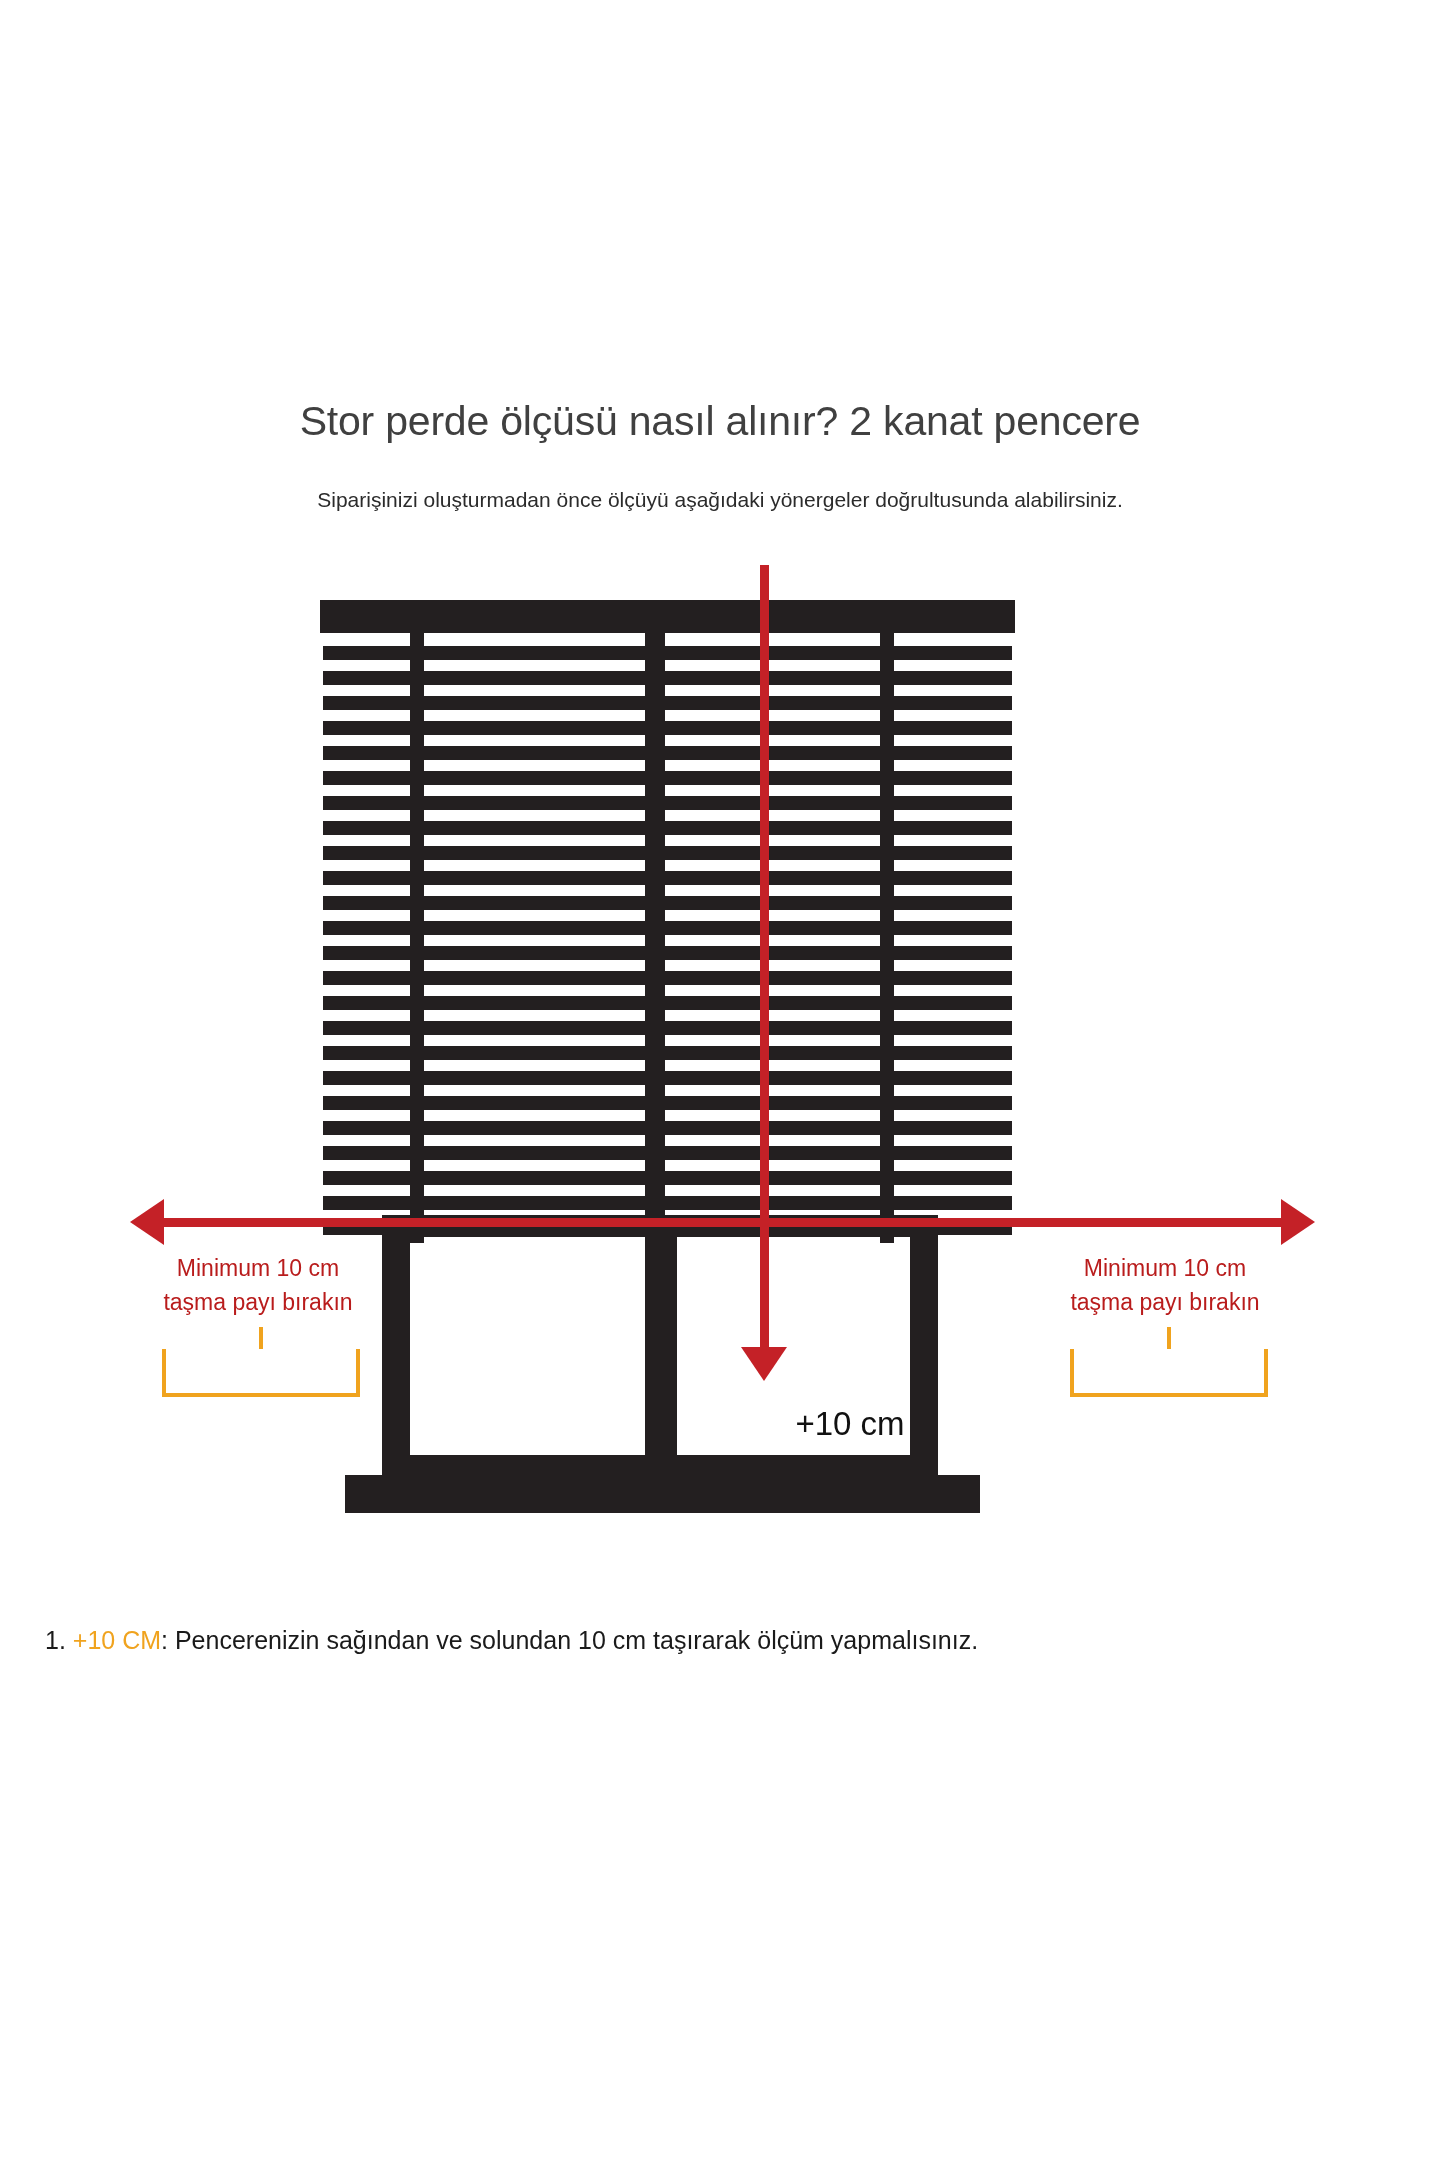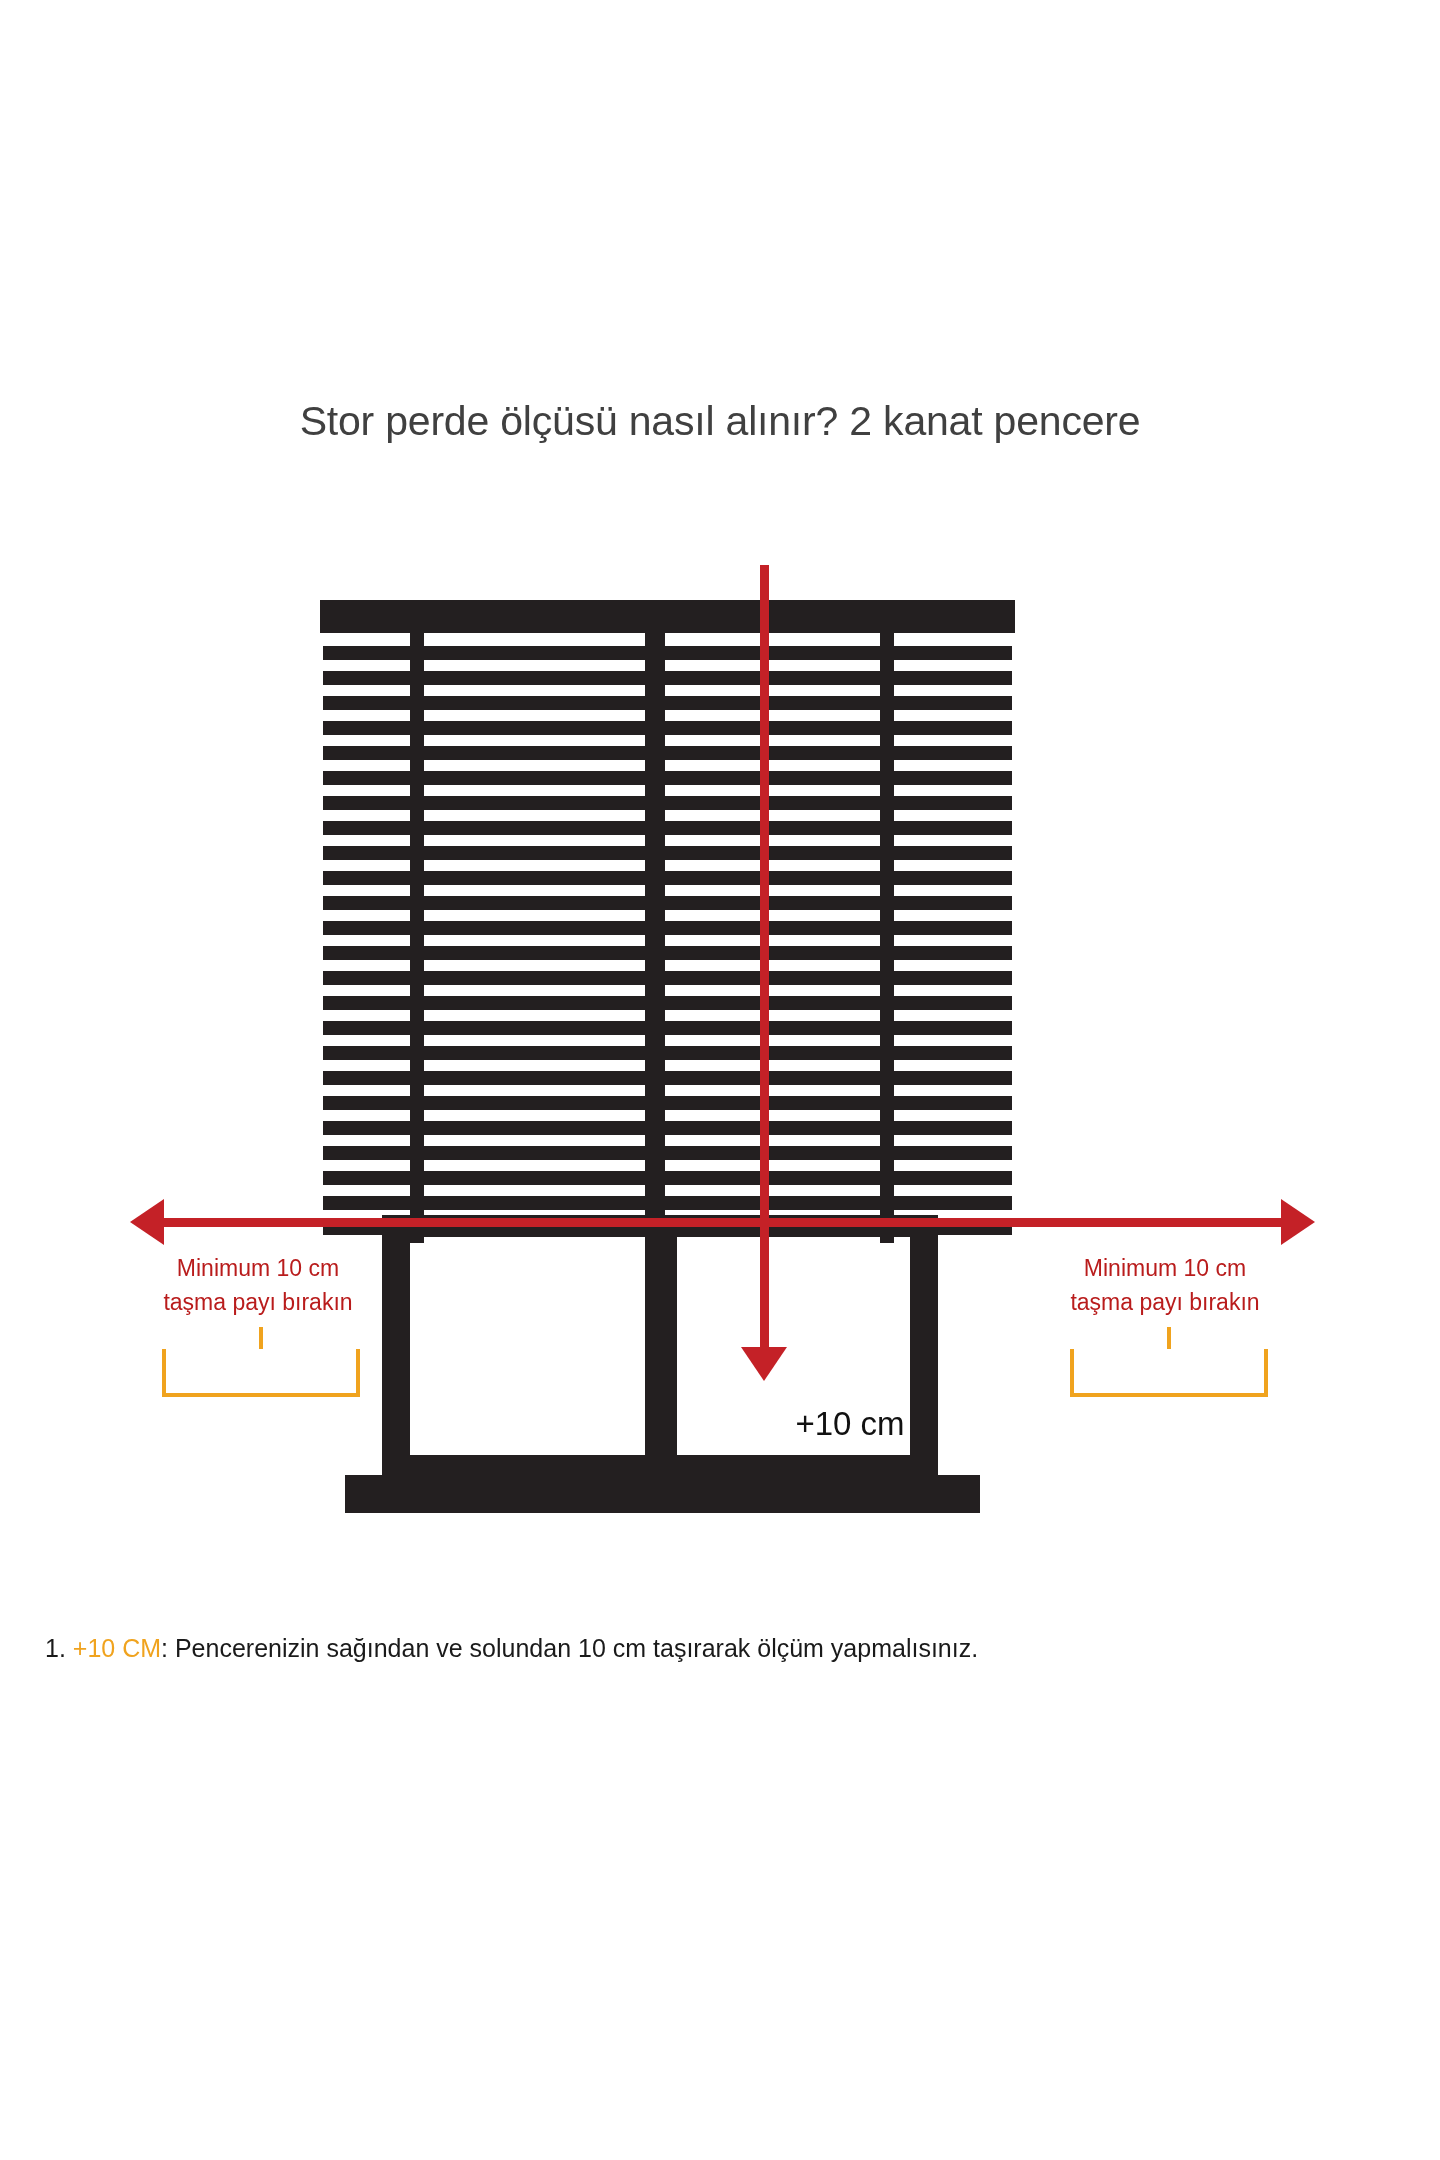--- a/index.html
+++ b/index.html
@@ -185,31 +185,31 @@
 
   
   .notes {
     position: absolute;
     left: 45px;
     top: 1618px;
     width: 1360px;
     font-size: 25px;
     line-height: 44px;
     color: #1a1a1a;
-    margin-top: 8px;
   }
   .note-line { white-space: nowrap; }
   .hl { color: #f0a31e; }
 </style>
 </head>
 <body>
 
 <div class="page">
 
   <div class="title">Stor perde ölçüsü nasıl alınır? 2 kanat pencere</div>
+  <div class="subtitle">Siparişinizi oluşturmadan önce ölçüyü aşağıdaki yönergeler doğrultusunda alabilirsiniz.</div>
 
   <div class="diagram">
 
     <div class="frame-v" style="left:252px; top:640px; width:28px; height:262px;"></div>
     <div class="frame-v" style="left:515px; top:640px; width:32px; height:262px;"></div>
     <div class="frame-v" style="left:780px; top:640px; width:28px; height:262px;"></div>
     <div class="frame-v" style="left:252px; top:640px; width:556px; height:22px;"></div>
     <div class="frame-v" style="left:252px; top:880px; width:556px; height:22px;"></div>
     <div class="sill"></div>
 

